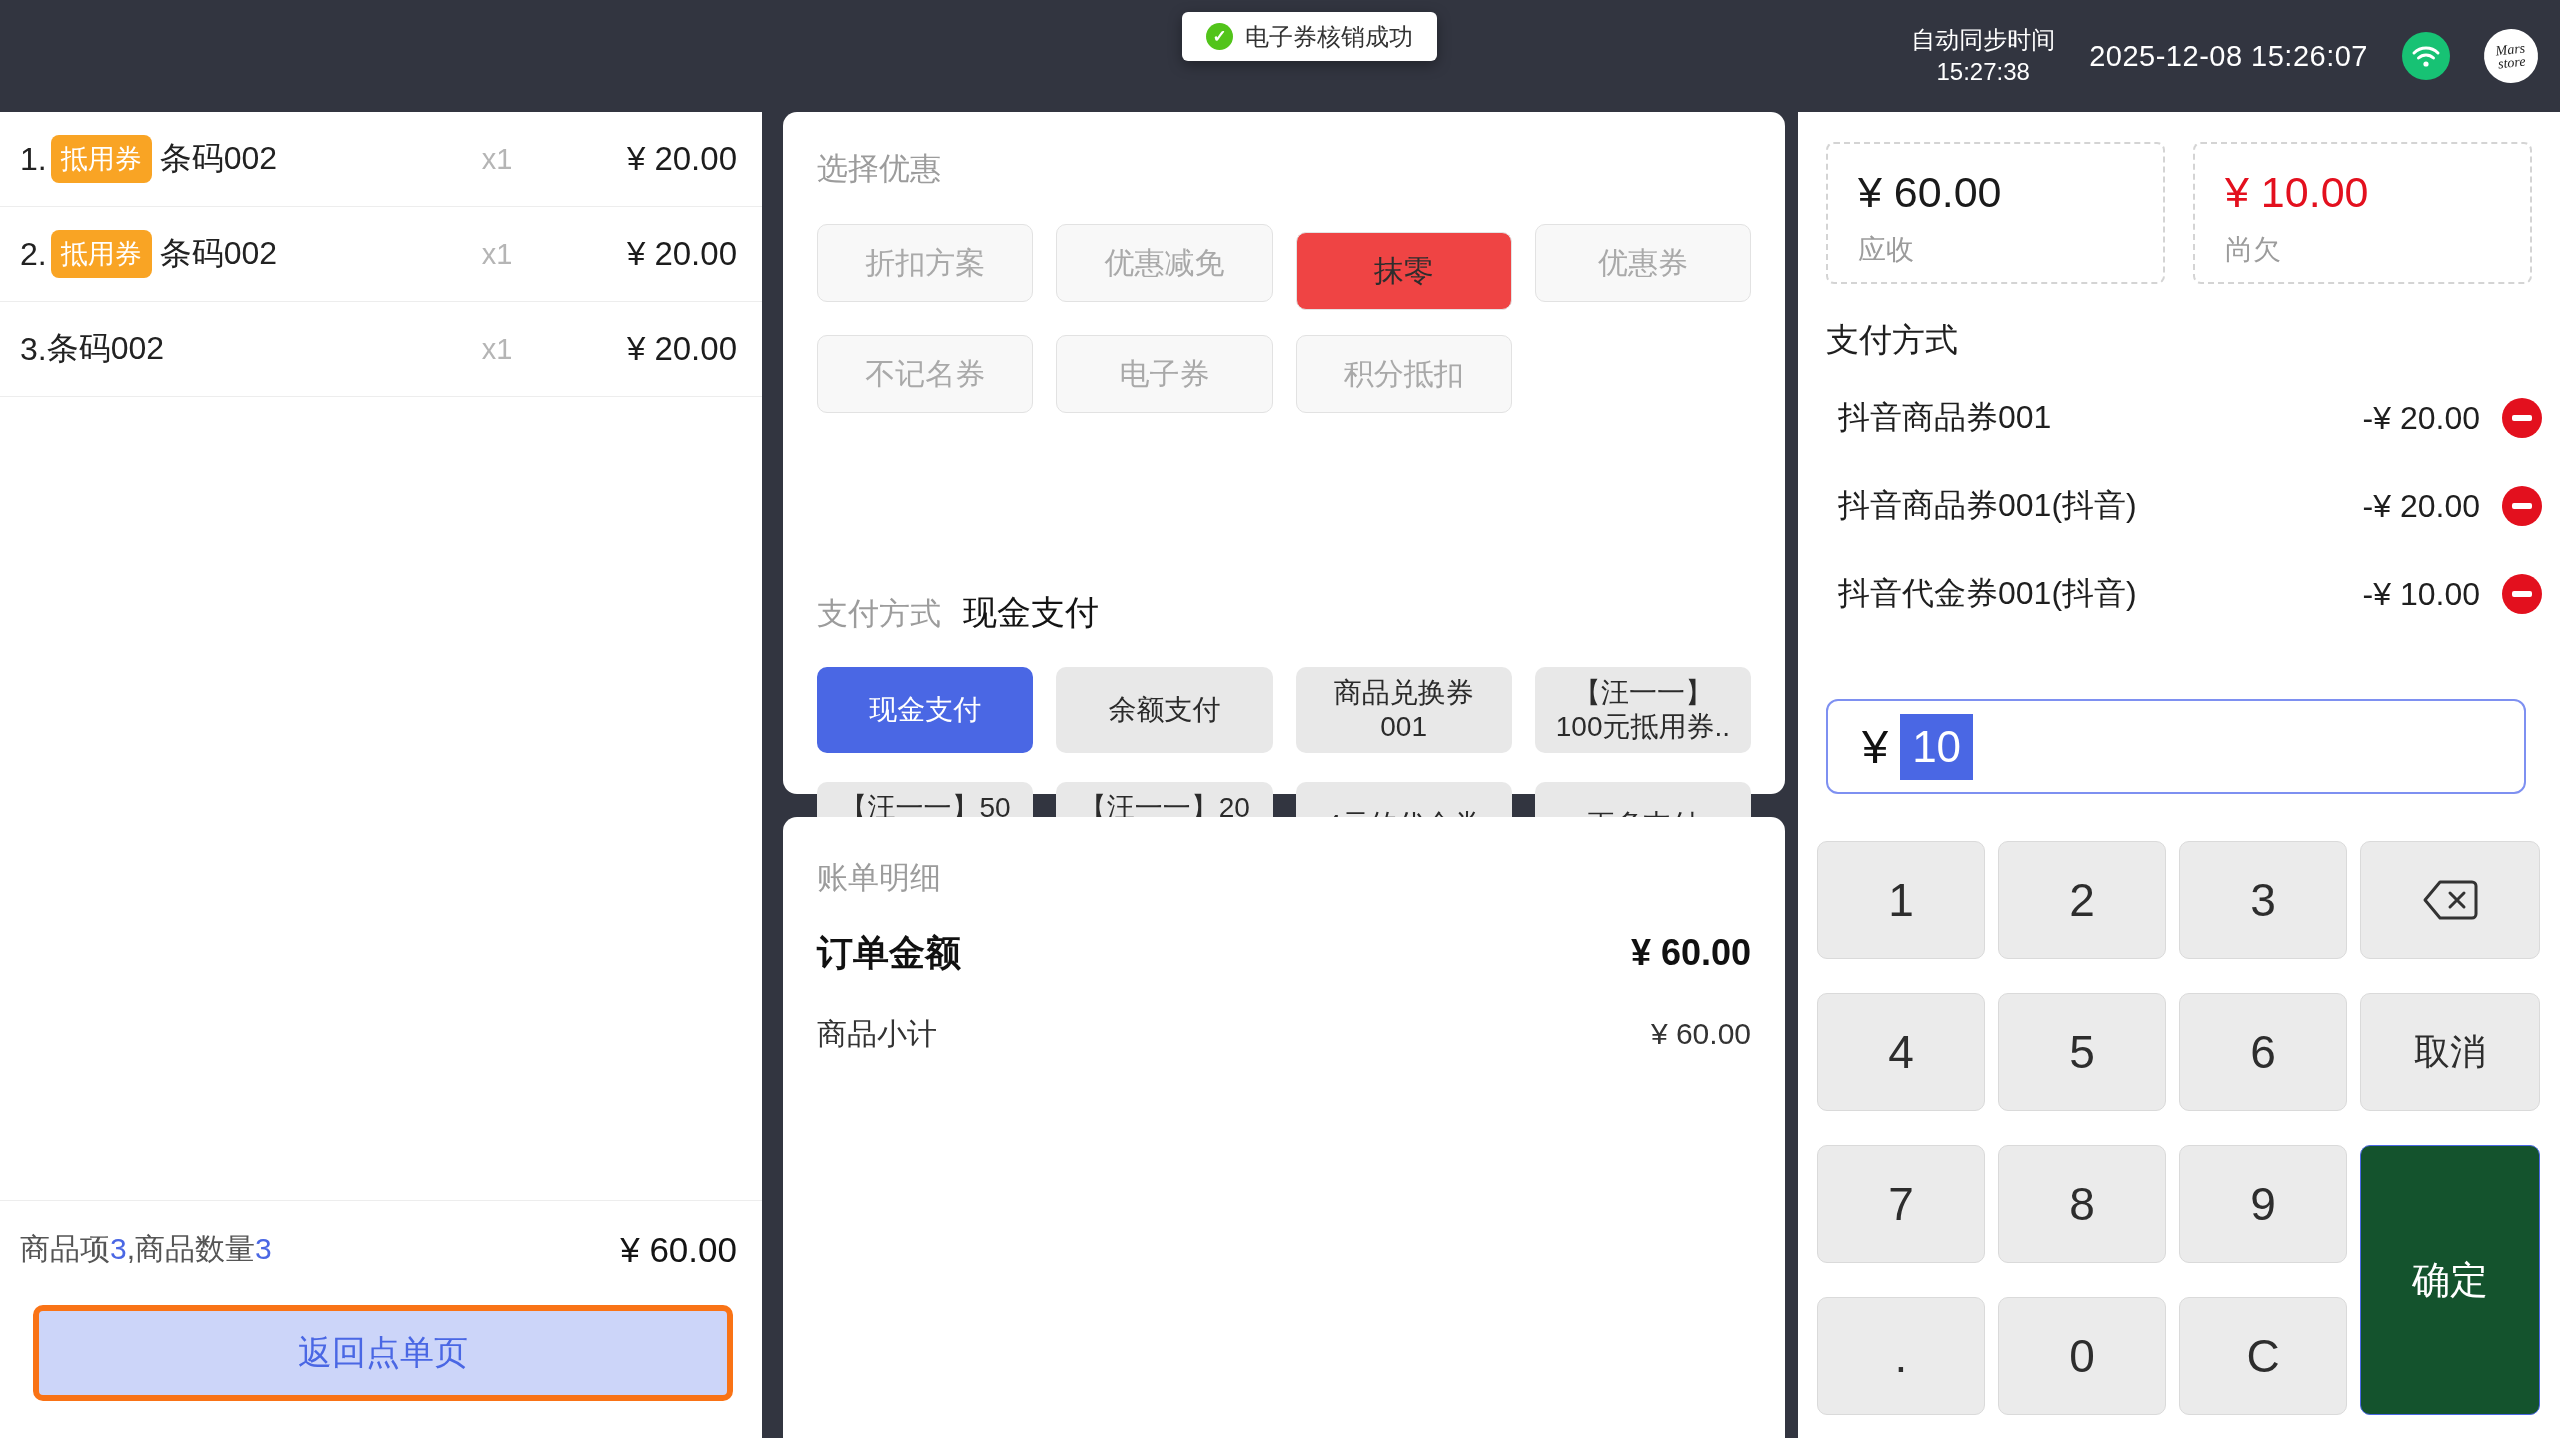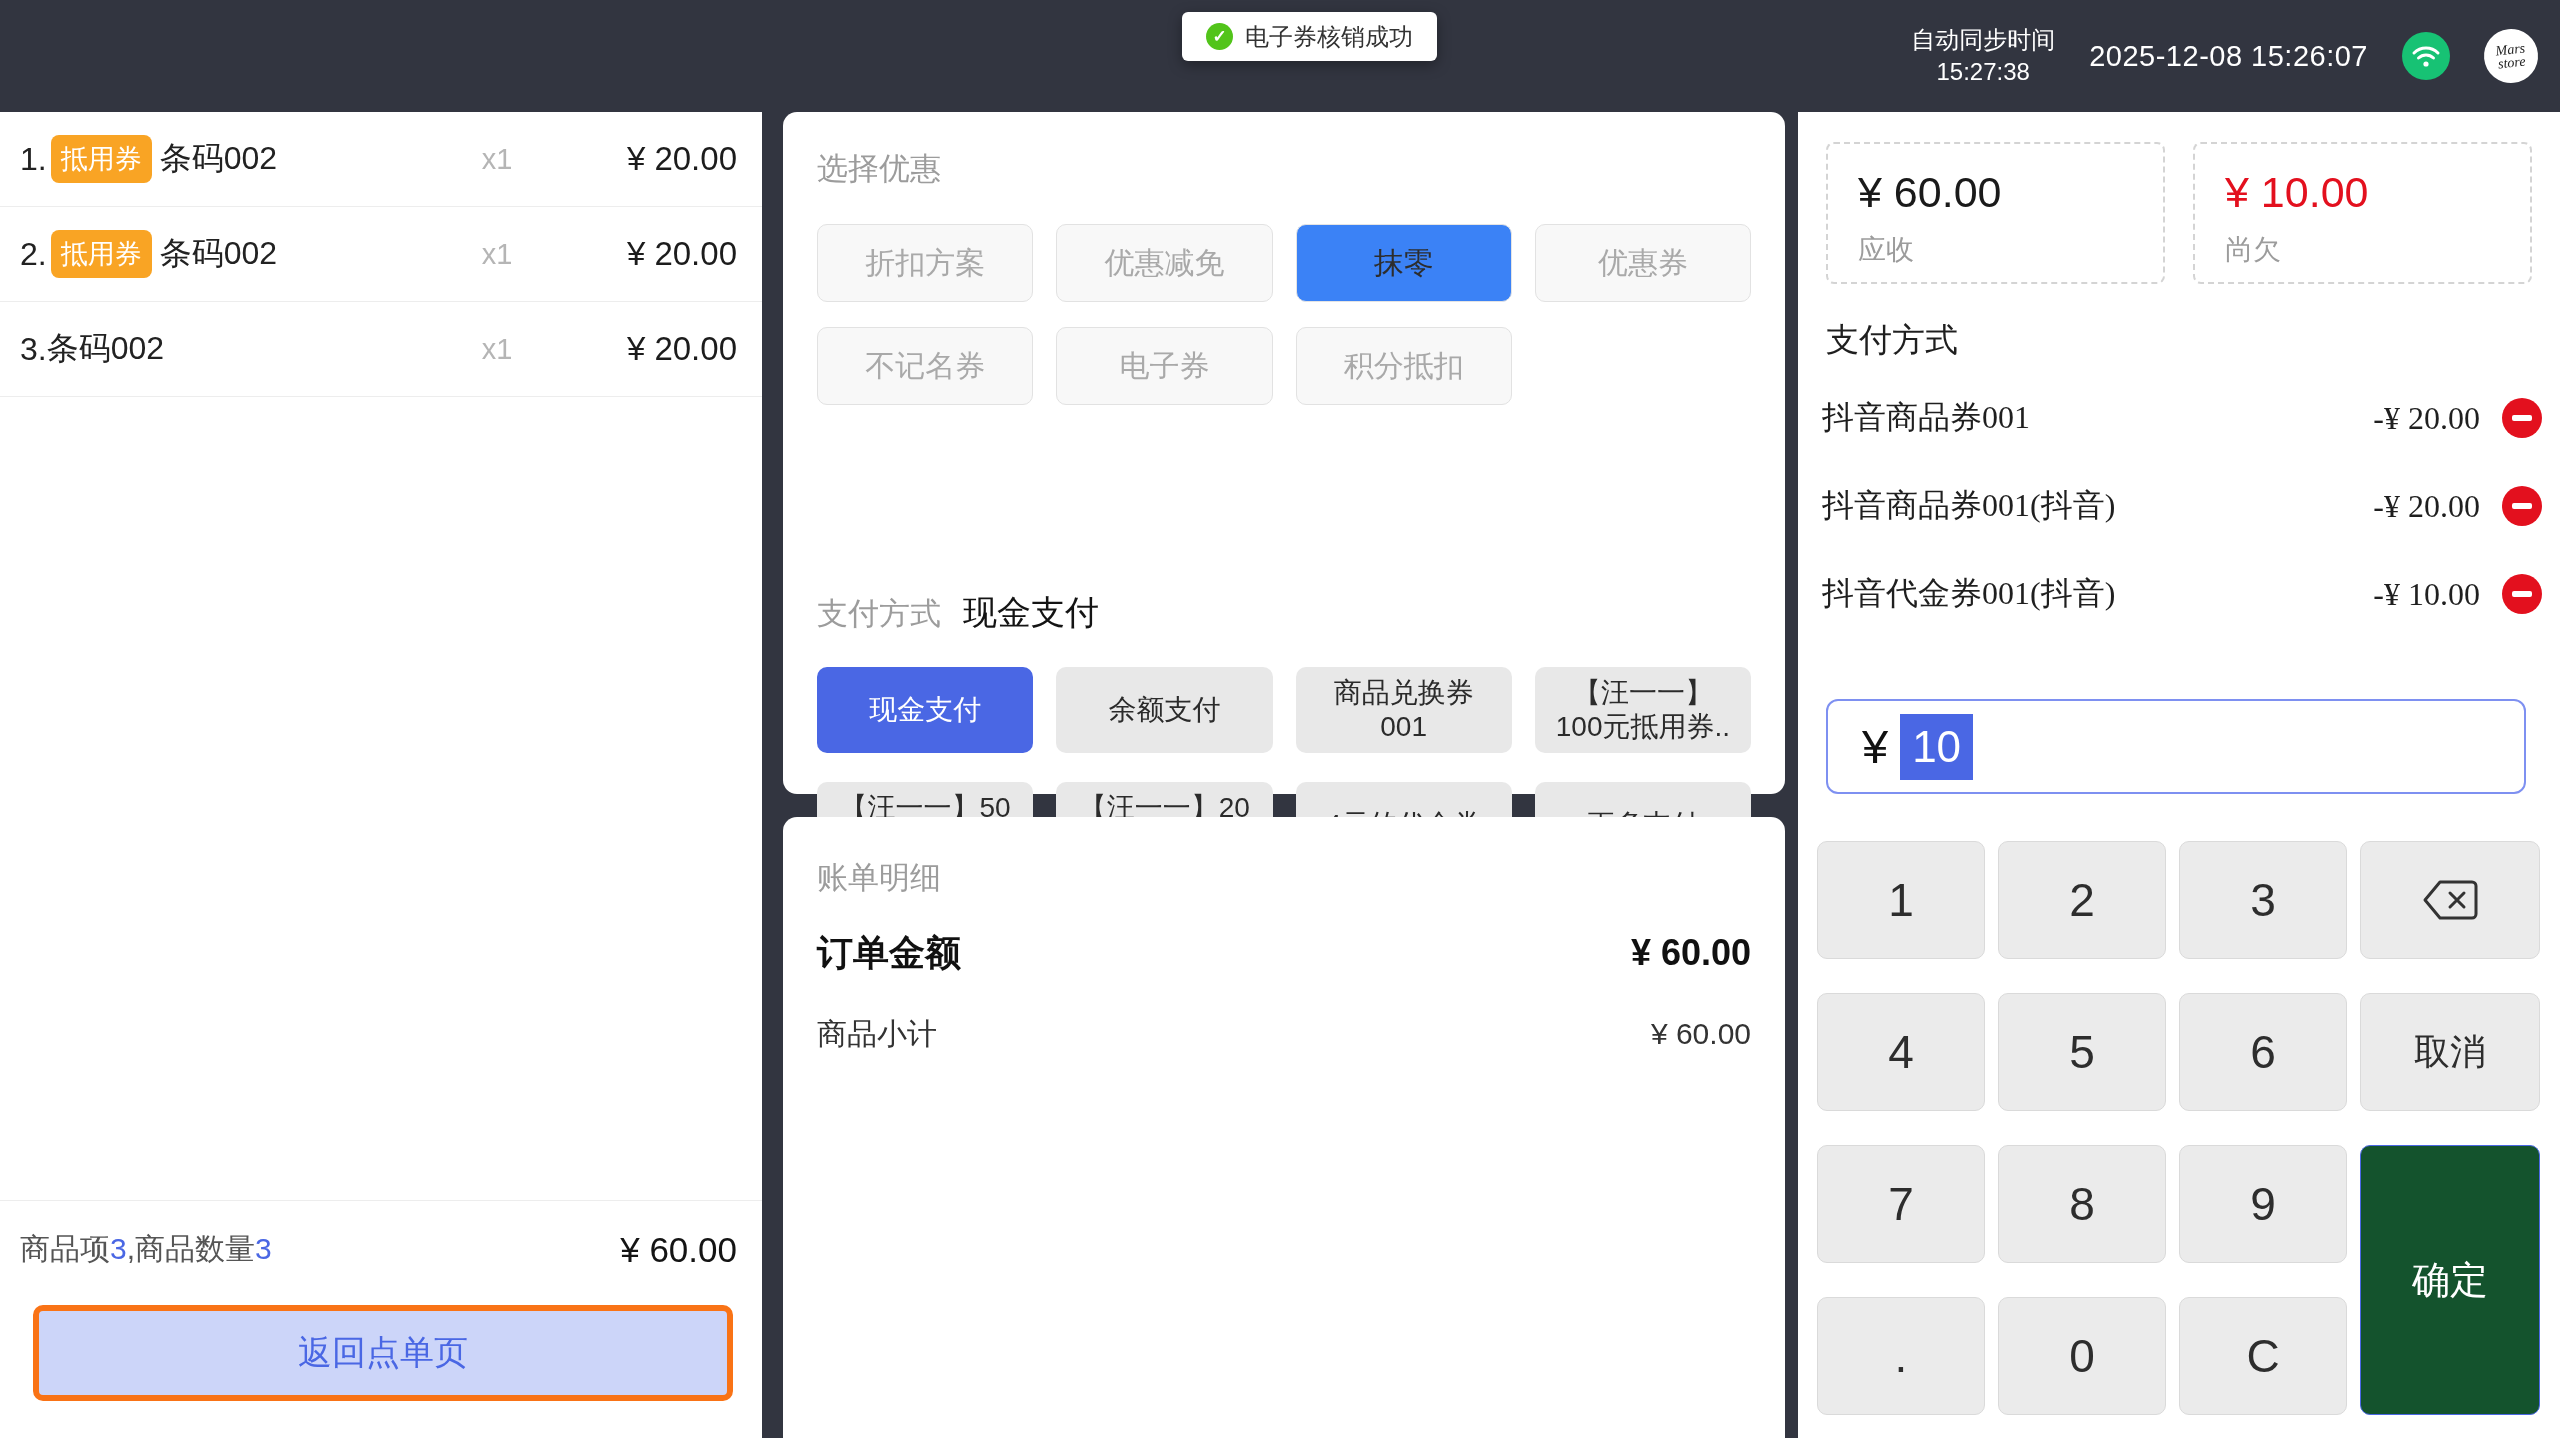--- a/index.html
+++ b/index.html
@@ -42,42 +42,42 @@
   .back-btn { position:absolute; left:33px; top:104px; width:700px; height:96px; background:#ccd5f9;
               border:6px solid #f97316; border-radius:10px; color:#4a67e4; font-size:34px;
               display:flex; align-items:center; justify-content:center; cursor:pointer; }
 
   
   .section-title { position:absolute; left:34px; font-size:31px; color:#9c9c9c; }
   .grid4 { position:absolute; left:34px; width:934px; display:grid; grid-template-columns:repeat(4,1fr); }
   .discount-grid { top:112px; gap:25px 23px; }
   .disc-btn { height:78px; border-radius:10px; background:#f8f8f8; border:1px solid #e2e2e2; color:#a9a9a9;
               font-size:30px; display:flex; align-items:center; justify-content:center; cursor:pointer; }
-  .disc-btn.enabled { background:#3b82f6; border-color:#e4e4e4; color:#2d2d2d; }
+  .disc-btn.enabled { background:#ef4444; border-color:#e4e4e4; color:#2d2d2d;margin-top:8px; }
   .pay-header { position:absolute; left:34px; top:478px; display:flex; align-items:baseline; gap:22px; }
   .pay-header .label { font-size:31px; color:#9c9c9c; }
   .pay-header .value { font-size:34px; color:#141414; }
   .pay-grid { top:555px; gap:29px 23px; }
   .pay-btn { min-height:86px; border-radius:10px; background:#e8e8e8; color:#2b2b2b; font-size:28px; line-height:34px;
              display:flex; align-items:center; justify-content:center; text-align:center; white-space:pre-line; cursor:pointer; padding:6px 4px; }
   .pay-btn.selected { background:#4a67e4; color:#fff; }
 
   
   .bill-row { position:absolute; left:34px; right:34px; display:flex; justify-content:space-between; align-items:baseline; }
   .bill-order { top:112px; font-size:36px; font-weight:bold; color:#111; }
   .bill-sub { top:197px; font-size:30px; color:#333; }
 
   
   .stats { position:absolute; left:28px; top:30px; width:706px; display:flex; gap:28px; }
   .stat-box { flex:1; height:142px; border:2px dashed #d4d4d4; border-radius:8px; padding:24px 0 0 30px; }
   .stat-amount { font-size:43px; color:#1a1a1a; }
   .stat-amount.red { color:#e3101e; }
   .stat-label { font-size:28px; color:#9c9c9c; margin-top:14px; }
   .co-title { position:absolute; left:28px; top:206px; font-size:33px; color:#1f1f1f; }
-  .applied { position:absolute; left:24px; top:282px; right:18px;font-family:Liberation Serif, serif; }
+  .applied { position:absolute; left:40px; top:282px; right:18px; }
   .applied-row { height:48px; margin-bottom:40px; display:flex; align-items:center; }
   .applied-name { flex:1; font-size:32px; color:#1f1f1f; }
   .applied-amount { font-size:32px; color:#1f1f1f; margin-right:22px; }
   .minus-btn { width:40px; height:40px; border-radius:50%; background:#e3101e; position:relative; cursor:pointer; flex:none; }
   .minus-btn::after { content:""; position:absolute; left:10px; top:17px; width:20px; height:6px; background:#fff; border-radius:2px; }
   .amount-input { position:absolute; left:28px; top:587px; width:700px; height:95px; border:2px solid #7e90f1;
                   border-radius:12px; background:#fff; display:flex; align-items:center; padding-left:34px; cursor:text; }
   .currency { font-size:47px; color:#111; }
   .sel-text { margin-left:12px; background:#4a67e4; color:#fff; font-size:44px; padding:8px 12px; }
   .numpad { position:absolute; left:19px; top:729px; display:grid; grid-template-columns:168px 168px 168px 180px;

